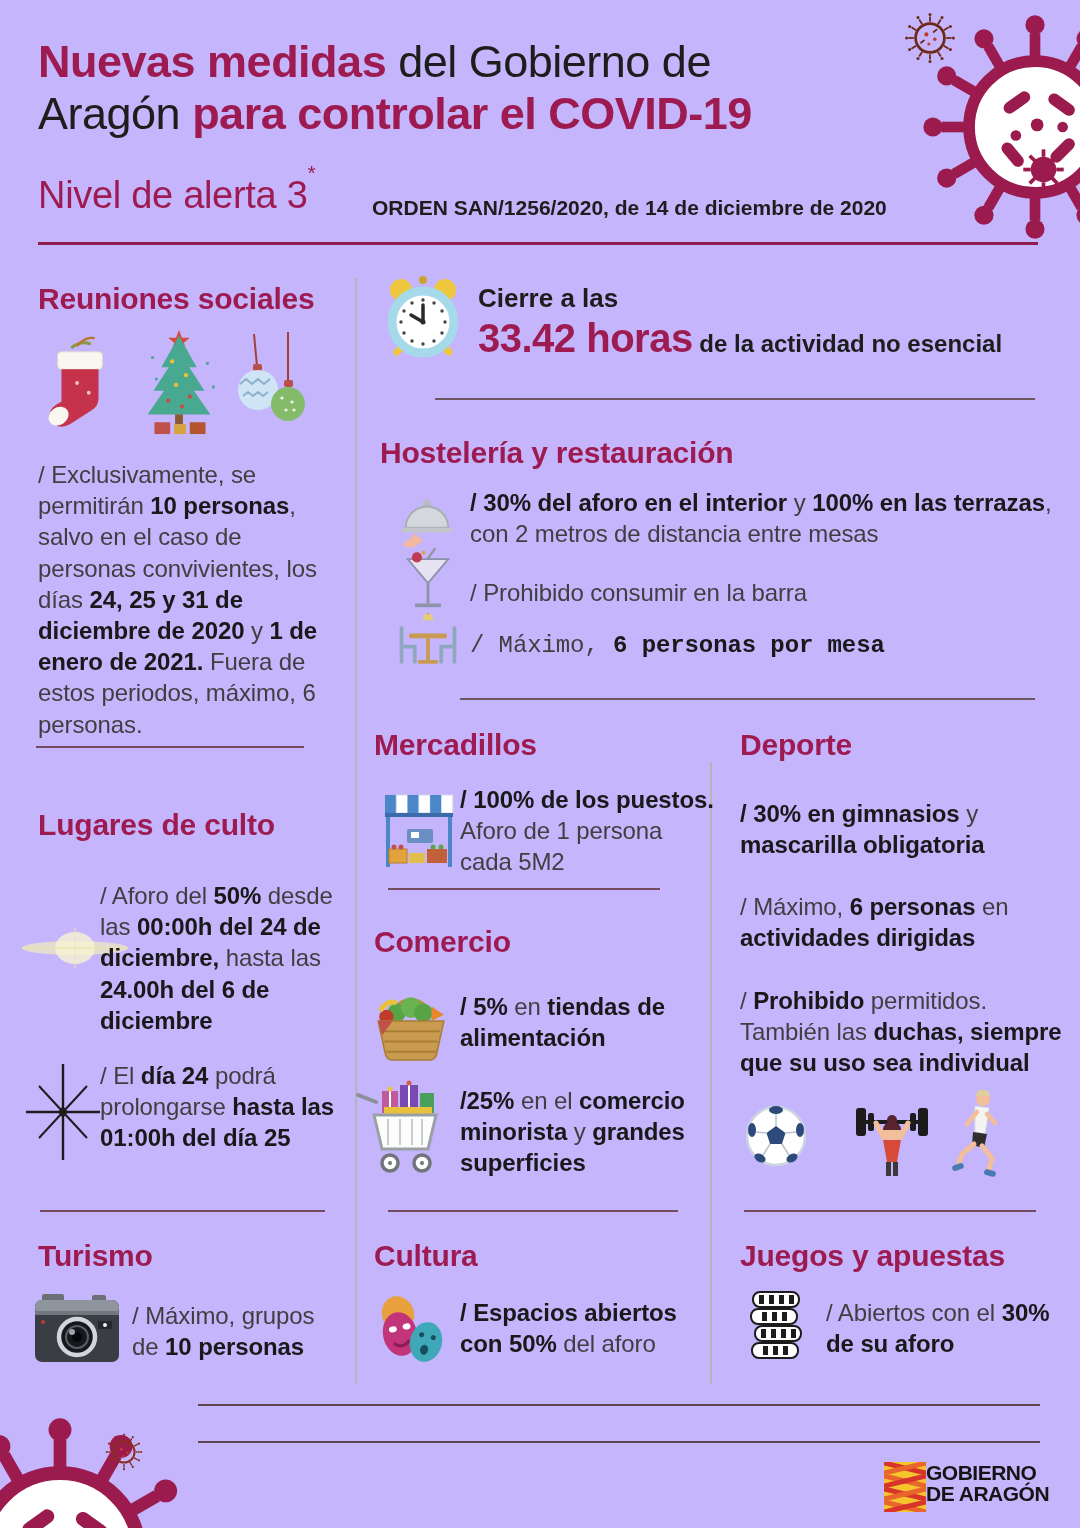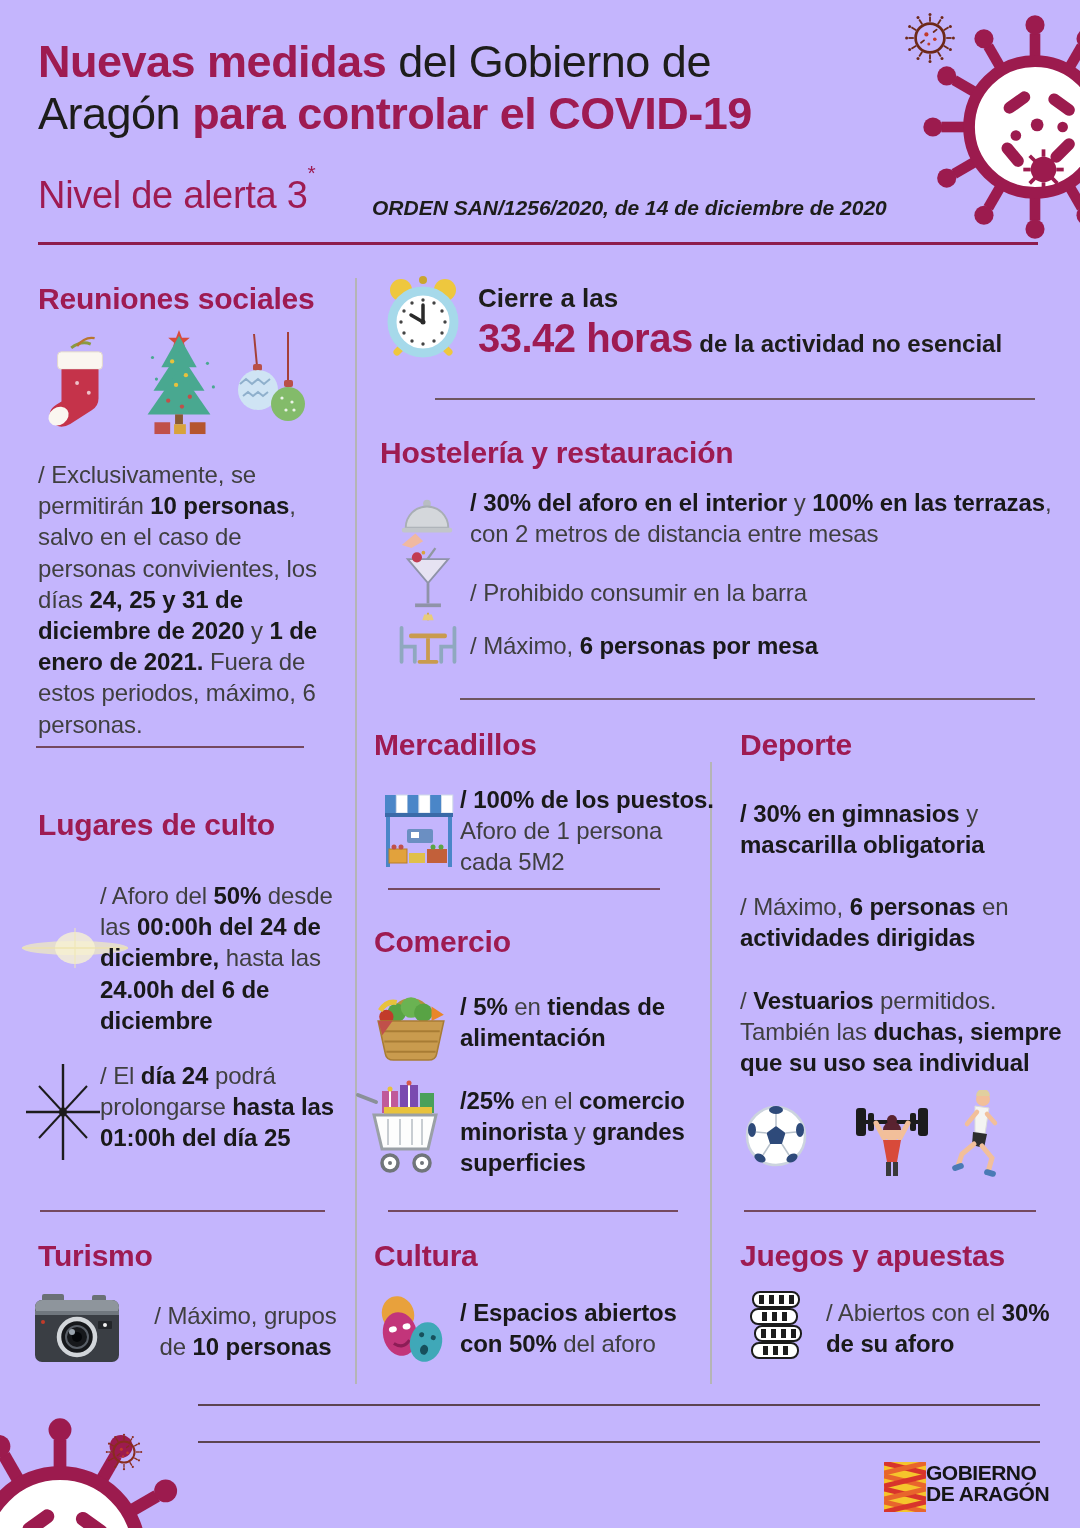--- a/index.html
+++ b/index.html
@@ -5,21 +5,21 @@
   html,body{margin:0;padding:0;background:#ffffff;}
   .page{position:relative;width:1080px;height:1528px;background:#c4b5fd;overflow:hidden;
         font-family:"Liberation Sans","DejaVu Sans",sans-serif;color:#3f3f3f;}
   .abs{position:absolute;}
   .b{font-weight:700;}
   .accent{color:#9e1b52;}
   .h1{font-size:45px;line-height:1.16;letter-spacing:-0.5px;color:#1d1d1b;font-weight:400;}
   .h1 .b{font-weight:800;}
   .alert{font-size:38px;color:#9e1b52;font-weight:400;letter-spacing:-0.3px;}
   .alert sup{font-size:21px;top:-14px;position:relative;}
-  .order{font-size:21px;font-style:italic;font-weight:700;color:#1d1d1b;}
+  .order{font-size:21px;font-weight:700;color:#1d1d1b;}
   .sec-title{font-size:30px;font-weight:800;color:#9e1b52;letter-spacing:-0.2px;}
   .p{font-size:24px;line-height:1.3;color:#3f3f3f;letter-spacing:-0.1px;}
   .p .b{color:#191919;}
   .banner-l1{font-size:26px;font-weight:700;color:#1d1d1b;}
   .banner-l2{font-size:24px;font-weight:700;color:#1d1d1b;margin-top:2px;}
   .banner-l2 .big{font-size:40px;letter-spacing:-0.5px;}
   .hline{position:absolute;height:2px;background:#75495f;}
   .vline{position:absolute;width:2px;background:#b5b5b5;}
   .info{font-size:15px;letter-spacing:1px;color:#8c2050;font-weight:400;}
   .info .bullet{font-size:13px;margin-right:10px;}
@@ -271,21 +271,21 @@
     <rect x="1" y="9" width="84" height="15" rx="7" fill="#8e959c"></rect>
     <rect x="1" y="20" width="84" height="4" fill="#70777e"></rect>
     <circle cx="43" cy="46" r="18" fill="#16181b" stroke="#d2d6da" stroke-width="4.5"></circle>
     <circle cx="43" cy="46" r="11" fill="none" stroke="#585e66" stroke-width="2"></circle>
     <circle cx="43" cy="46" r="5" fill="#05070a"></circle>
     <circle cx="38" cy="41" r="3" fill="#9aa4ae"></circle>
     <rect x="64" y="30" width="14" height="8" rx="1" fill="#23262a"></rect>
     <circle cx="71" cy="34" r="2" fill="#f2f2f2"></circle>
     <circle cx="9" cy="31" r="2" fill="#c23b2a"></circle>
   </svg>
-  <div class="abs p" style="left:138px;top:1300px;width:215px;text-align:center;"><span class="">/ Máximo, grupos de </span><span class="b ">10 personas</span></div>
+  <div class="abs p" style="left:132px;top:1300px;width:215px;"><span class="">/ Máximo, grupos de </span><span class="b ">10 personas</span></div>
 
   <div class="abs sec-title" style="left:380px;top:436px;">Hostelería y restauración</div>
 
   <svg class="abs" style="left:398px;top:489px;width:58px;height:60px;" viewBox="0 0 60 62">
     <circle cx="30" cy="15" r="4" fill="#b8bdc2"></circle>
     <path d="M8,40 a22,22 0 0 1 44,0 z" fill="#d4d7db" stroke="#a8aeb4" stroke-width="2"></path>
     <rect x="4" y="40" width="52" height="5" rx="2" fill="#c2c6ca"></rect>
     <polygon points="4,58 18,46 26,54 14,61" fill="#f0b9a0"></polygon>
   </svg>
   <div class="abs p" style="left:470px;top:487px;width:590px;"><span class="b ">/ 30% del aforo en el interior</span><span class=""> y </span><span class="b ">100% en las terrazas</span><span class="">, con 2 metros de distancia entre mesas</span></div>
@@ -304,21 +304,21 @@
     <line x1="36" y1="0" x2="36" y2="8" stroke="#d0a84e" stroke-width="2"></line>
     <polygon points="32,2 40,2 42,8 30,8" fill="#e8cc7a"></polygon>
     <rect x="16" y="22" width="40" height="5" rx="2" fill="#c99b4e"></rect>
     <rect x="34" y="27" width="4" height="24" fill="#c99b4e"></rect>
     <rect x="25" y="50" width="22" height="4" rx="2" fill="#c99b4e"></rect>
     <g stroke="#8fa8bf" stroke-width="4" fill="none" stroke-linecap="round">
       <path d="M8,16 L8,52 M8,36 L22,36 L22,52"></path>
       <path d="M64,16 L64,52 M64,36 L50,36 L50,52"></path>
     </g>
   </svg>
-  <div class="abs p" style="left:470px;top:630px;width:590px;"><span class="">/  Máximo, </span><span class="b ">6 personas por mesa</span></div>
+  <div class="abs p" style="left:470px;top:630px;width:590px;font-family:Liberation Mono, monospace;"><span class="">/  Máximo, </span><span class="b ">6 personas por mesa</span></div>
 
   <div class="hline" style="left:460px;top:698px;width:575px;background:#6e5660;"></div>
 
   <div class="abs sec-title" style="left:374px;top:728px;">Mercadillos</div>
   <svg class="abs" style="left:381px;top:791px;width:76px;height:80px;" viewBox="0 0 76 80">
     <rect x="5" y="24" width="4" height="52" fill="#4a86c8"></rect>
     <rect x="67" y="24" width="4" height="52" fill="#4a86c8"></rect>
     <g>
       <rect x="4" y="4" width="11.3" height="18" fill="#4a86c8"></rect>
       <rect x="15.3" y="4" width="11.3" height="18" fill="#ffffff" stroke="#d0dce8"></rect>
@@ -405,21 +405,21 @@
       <circle cx="52" cy="46" r="2.5" fill="#17505c"></circle>
         <circle cx="64" cy="46" r="2.5" fill="#17505c"></circle>
       <ellipse cx="58" cy="60" rx="4" ry="5" fill="#17505c"></ellipse>
     </g>
   </svg>
   <div class="abs p" style="left:460px;top:1297px;width:265px;"><span class="b ">/ Espacios abiertos con 50%</span><span class=""> del aforo</span></div>
 
   <div class="abs sec-title" style="left:740px;top:728px;">Deporte</div>
   <div class="abs p" style="left:740px;top:798px;width:330px;"><span class="b ">/ 30% en gimnasios</span><span class=""> y </span><span class="b ">mascarilla obligatoria</span></div>
   <div class="abs p" style="left:740px;top:891px;width:330px;"><span class="">/ Máximo, </span><span class="b ">6 personas</span><span class=""> en </span><span class="b ">actividades dirigidas</span></div>
-  <div class="abs p" style="left:740px;top:985px;width:335px;"><span class="">/ </span><span class="b ">Vestuarios</span><span class=""> permitidos. También las </span><span class="b ">duchas, siempre que su uso sea individual</span></div>
+  <div class="abs p" style="left:740px;top:985px;width:335px;"><span class="">/ </span><span class="b ">Prohibido</span><span class=""> permitidos. También las </span><span class="b ">duchas, siempre que su uso sea individual</span></div>
 
   <svg class="abs" style="left:744px;top:1104px;width:64px;height:64px;" viewBox="0 0 64 64">
     <circle cx="32" cy="32" r="29" fill="#ffffff" stroke="#ccd4de" stroke-width="2.5"></circle>
     <polygon points="32,22 41.5,29 37.9,40 26.1,40 22.5,29" fill="#2e4a7a"></polygon>
     <ellipse cx="32" cy="6" rx="7" ry="4" fill="#2e4a7a"></ellipse>
     <ellipse cx="8" cy="26" rx="4" ry="7" fill="#2e4a7a"></ellipse>
     <ellipse cx="56" cy="26" rx="4" ry="7" fill="#2e4a7a"></ellipse>
     <ellipse cx="16" cy="54" rx="6" ry="4" fill="#2e4a7a" transform="rotate(30 16 54)"></ellipse>
     <ellipse cx="48" cy="54" rx="6" ry="4" fill="#2e4a7a" transform="rotate(-30 48 54)"></ellipse>
     <g stroke="#b8c2cc" stroke-width="1.5">

